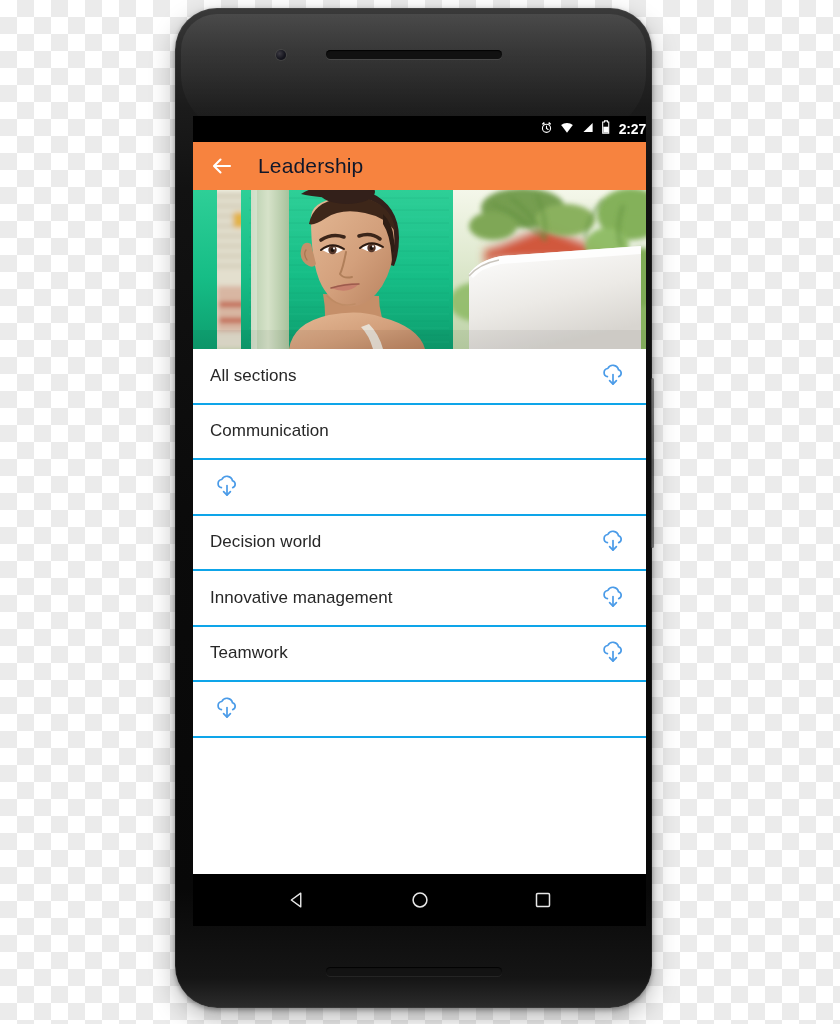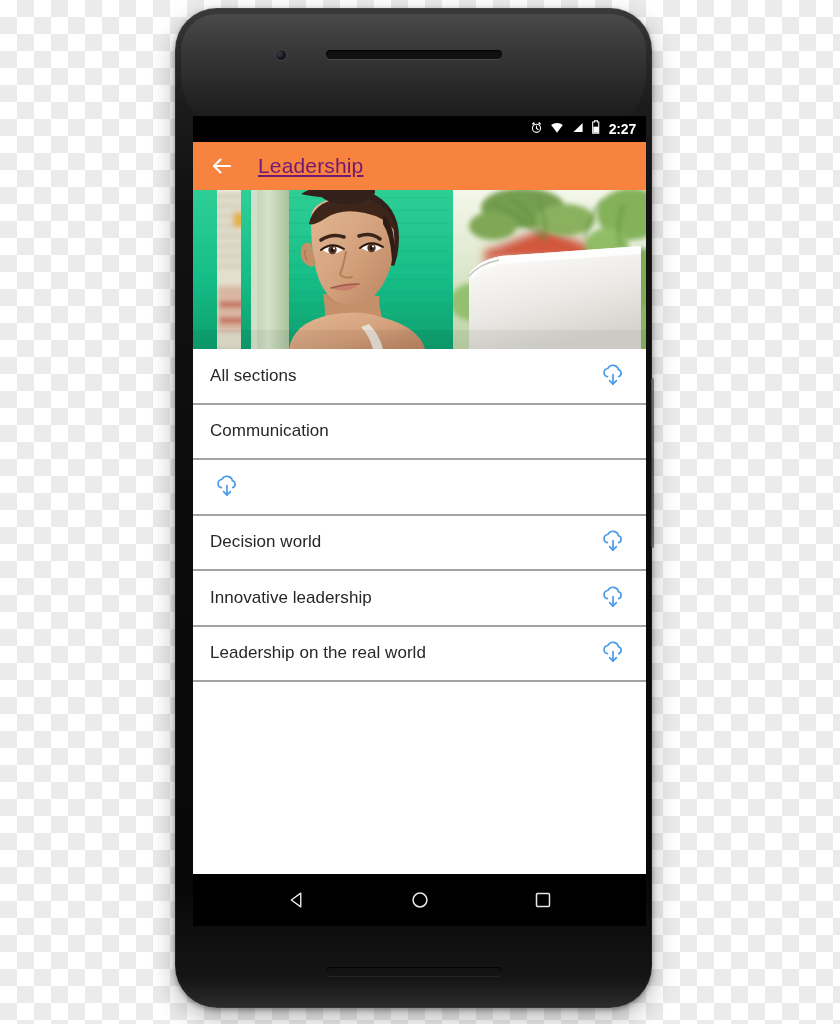--- a/index.html
+++ b/index.html
@@ -105,21 +105,21 @@
     overflow: hidden;
   }
 
   
   #status-bar {
     height: 26px;
     background: #000000;
     display: flex;
     align-items: center;
     justify-content: flex-end;
-    padding-right: 10px;
+    padding-right: 0;
     gap: 7px;
   }
   .status-icon { display: block; }
   #status-time {
     color: #ffffff;
     font-size: 14px;
     font-weight: bold;
     letter-spacing: -0.2px;
     line-height: 1;
     margin-left: 1px;
@@ -133,48 +133,47 @@
     align-items: center;
     padding-left: 14px;
   }
   #back-button {
     width: 30px; height: 30px;
     display: flex; align-items: center; justify-content: center;
     cursor: pointer;
     flex: none;
   }
   #app-bar-title {
-    color: #701a75;
+    color: #0f172a;
     font-size: 21px;
     font-weight: 400;
     margin-left: 21px;
     letter-spacing: 0.15px;
     white-space: nowrap;
-    text-decoration: underline;
   }
 
   
   #hero {
     position: relative;
     height: 159px;
     overflow: hidden;
     background: #cfe3cf;
   }
   #hero svg { display: block; width: 100%; height: 100%; }
 
   
   #section-list {
     background: #ffffff;
   }
   .list-row {
     height: 55.5px;
     display: flex;
     align-items: center;
     padding: 0 16px 0 17px;
-    border-bottom: 2px solid #a3a3a3;
+    border-bottom: 2px solid #0ea5e9;
     background: #ffffff;
     cursor: pointer;
   }
   .list-row:first-child { border-top: none; }
   .row-label {
     flex: 1;
     font-size: 17px;
     color: #272727;
     letter-spacing: 0.05px;
     white-space: nowrap;
@@ -460,33 +459,42 @@
           <svg width="28" height="28" viewBox="0 0 28 28">
             <path d="M8.4 14.6a4.1 4.1 0 0 1 .4-8.1 5.7 5.7 0 0 1 10.7 1.2 3.6 3.6 0 0 1 .2 6.9" fill="none" stroke="#4A9BE8" stroke-width="1.7" stroke-linecap="round" stroke-linejoin="round"></path>
             <path d="M14 12.6v9.2" fill="none" stroke="#4A9BE8" stroke-width="1.7" stroke-linecap="round"></path>
             <path d="M10.6 18.6 14 22.2l3.4-3.6" fill="none" stroke="#4A9BE8" stroke-width="1.7" stroke-linecap="round" stroke-linejoin="round"></path>
           </svg>
         </span>
       </div>
 
 
       <div class="list-row">
-        <span class="row-label">Innovative leadership</span>
+        <span class="row-label">Innovative management</span>
         <span class="download-btn">
           <svg width="28" height="28" viewBox="0 0 28 28">
             <path d="M8.4 14.6a4.1 4.1 0 0 1 .4-8.1 5.7 5.7 0 0 1 10.7 1.2 3.6 3.6 0 0 1 .2 6.9" fill="none" stroke="#4A9BE8" stroke-width="1.7" stroke-linecap="round" stroke-linejoin="round"></path>
             <path d="M14 12.6v9.2" fill="none" stroke="#4A9BE8" stroke-width="1.7" stroke-linecap="round"></path>
             <path d="M10.6 18.6 14 22.2l3.4-3.6" fill="none" stroke="#4A9BE8" stroke-width="1.7" stroke-linecap="round" stroke-linejoin="round"></path>
           </svg>
         </span>
       </div>
 
-
-      <div class="list-row">
-        <span class="row-label">Leadership on the real world</span>
+      <div class="list-row">
+        <span class="row-label">Teamwork</span>
+        <span class="download-btn">
+          <svg width="28" height="28" viewBox="0 0 28 28">
+            <path d="M8.4 14.6a4.1 4.1 0 0 1 .4-8.1 5.7 5.7 0 0 1 10.7 1.2 3.6 3.6 0 0 1 .2 6.9" fill="none" stroke="#4A9BE8" stroke-width="1.7" stroke-linecap="round" stroke-linejoin="round"></path>
+            <path d="M14 12.6v9.2" fill="none" stroke="#4A9BE8" stroke-width="1.7" stroke-linecap="round"></path>
+            <path d="M10.6 18.6 14 22.2l3.4-3.6" fill="none" stroke="#4A9BE8" stroke-width="1.7" stroke-linecap="round" stroke-linejoin="round"></path>
+          </svg>
+        </span>
+      </div>
+
+      <div class="list-row">
         <span class="download-btn">
           <svg width="28" height="28" viewBox="0 0 28 28">
             <path d="M8.4 14.6a4.1 4.1 0 0 1 .4-8.1 5.7 5.7 0 0 1 10.7 1.2 3.6 3.6 0 0 1 .2 6.9" fill="none" stroke="#4A9BE8" stroke-width="1.7" stroke-linecap="round" stroke-linejoin="round"></path>
             <path d="M14 12.6v9.2" fill="none" stroke="#4A9BE8" stroke-width="1.7" stroke-linecap="round"></path>
             <path d="M10.6 18.6 14 22.2l3.4-3.6" fill="none" stroke="#4A9BE8" stroke-width="1.7" stroke-linecap="round" stroke-linejoin="round"></path>
           </svg>
         </span>
       </div>
 
       <div id="list-filler"></div>

